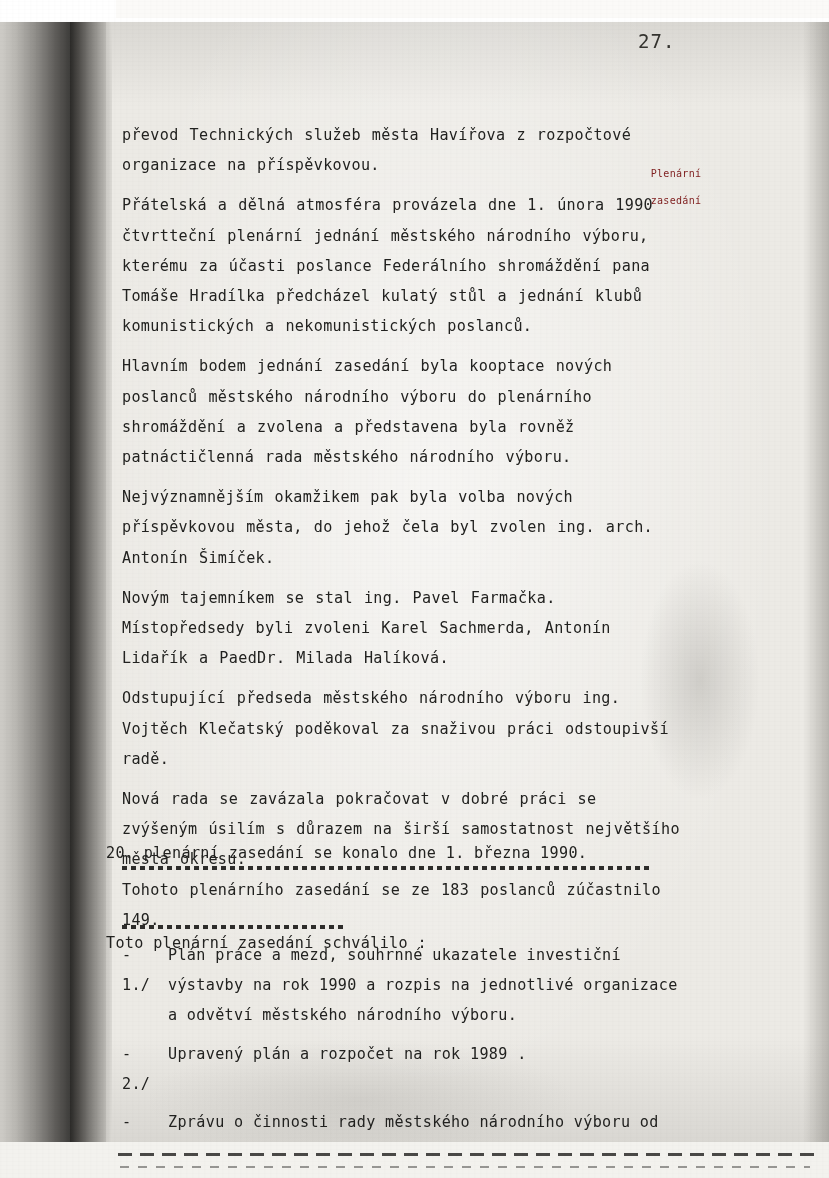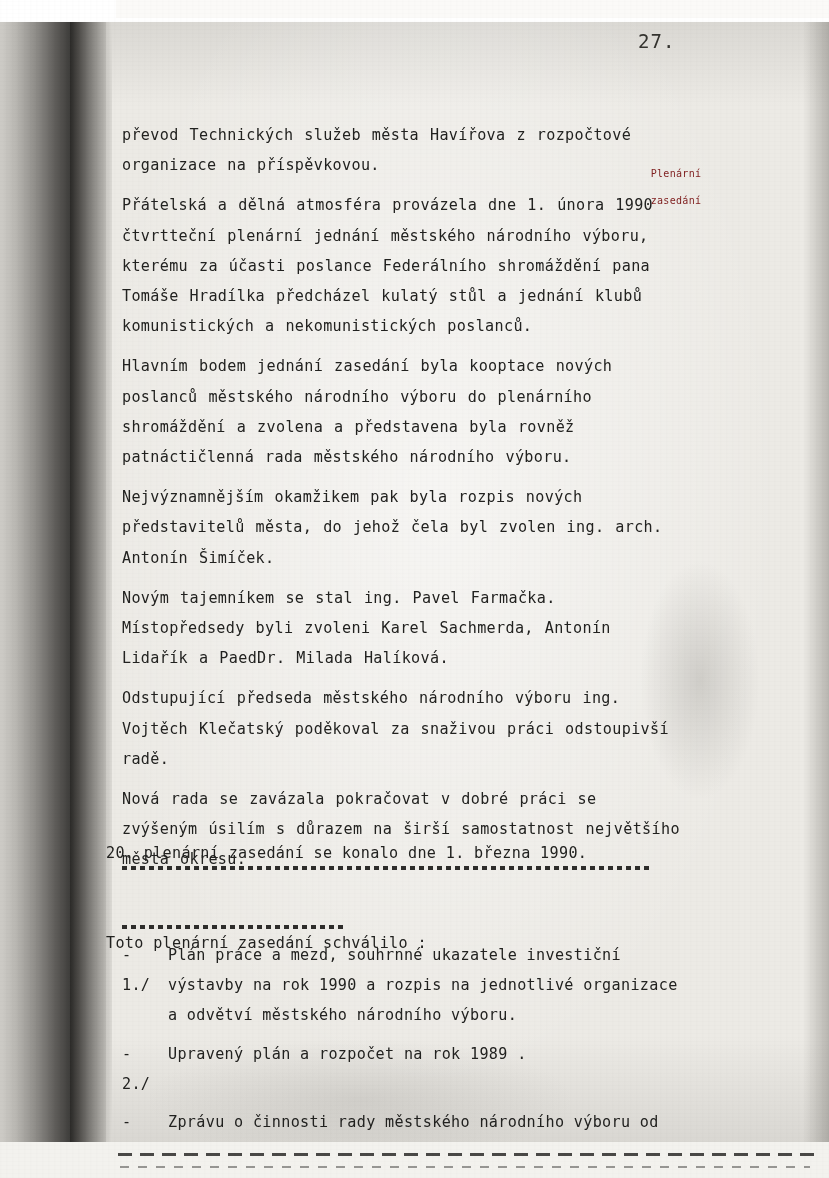--- a/index.html
+++ b/index.html
@@ -225,24 +225,25 @@
 
   <div class="page-number">27.</div>
 
   <div class="margin-note" style="white-space: pre-line;">Plenární
 zasedání</div>
 
   <div class="body-text">
     <p class="para">převod Technických služeb města Havířova z rozpočtové organizace na příspěvkovou.</p>
     <p class="para">Přátelská a dělná atmosféra provázela dne 1. února 1990 čtvrtteční plenární jednání městského národního výboru, kterému za účasti poslance Federálního shromáždění pana Tomáše Hradílka předcházel kulatý stůl a jednání klubů komunistických a nekomunistických poslanců.</p>
     <p class="para">Hlavním bodem jednání zasedání byla kooptace nových poslanců městského národního výboru do plenárního shromáždění a zvolena a představena byla rovněž patnáctičlenná rada městského národního výboru.</p>
-    <p class="para">Nejvýznamnějším okamžikem pak byla rozpis nových představitelů města, do jehož čela byl zvolen ing. arch. Antonín Šimíček.</p>
+    <p class="para">Nejvýznamnějším okamžikem pak byla volba nových příspěvkovou města, do jehož čela byl zvolen ing. arch. Antonín Šimíček.</p>
     <p class="para">Novým tajemníkem se stal ing. Pavel Farmačka. Místopředsedy byli zvoleni Karel Sachmerda, Antonín Lidařík a PaedDr. Milada Halíková.</p>
     <p class="para">Odstupující předseda městského národního výboru ing. Vojtěch Klečatský poděkoval za snaživou práci odstoupivší radě.</p>
     <p class="para tight">Nová rada se zavázala pokračovat v dobré práci se zvýšeným úsilím s důrazem na širší samostatnost největšího města okresu.</p>
+    <p class="para">Tohoto plenárního zasedání se ze 183 poslanců zúčastnilo 149.</p>
   </div>
 
   <div class="heading-line" style="top: 844px;">20. plenární zasedání se konalo dne 1. března 1990.</div>
   <div class="rule-dashes" style="left: 122px; top: 866px; width: 530px;"></div>
 
   <div class="heading-line" style="top: 903px; margin-top: 31px;">Toto plenární zasedání schválilo :</div>
   <div class="rule-dashes" style="left: 122px; top: 925px; width: 222px;"></div>
 
   <div class="list" style="top: 940px;">
     <div class="list-item">

